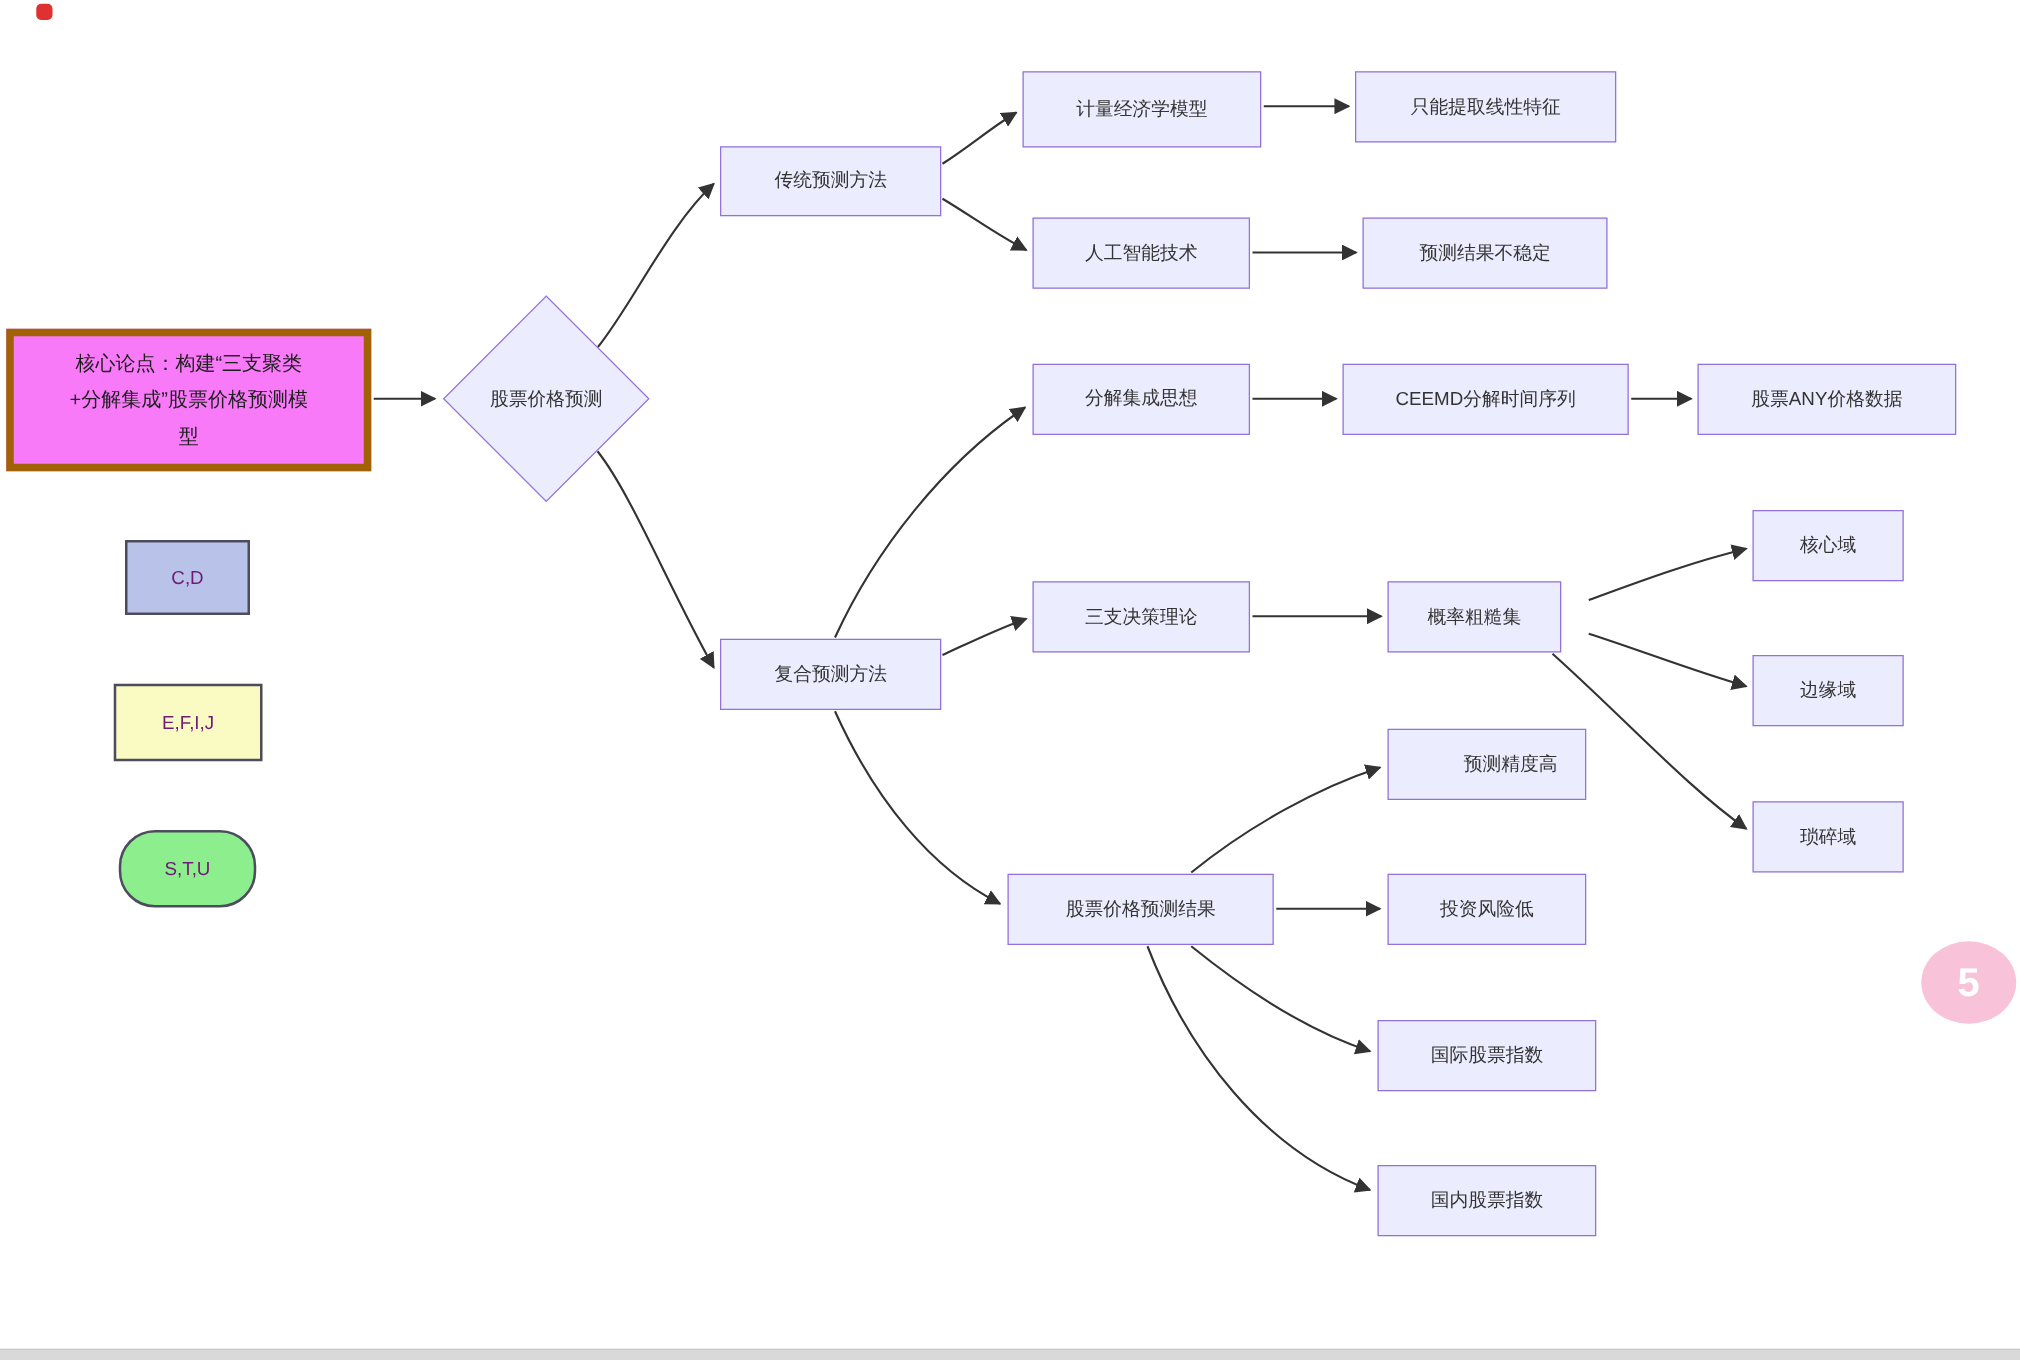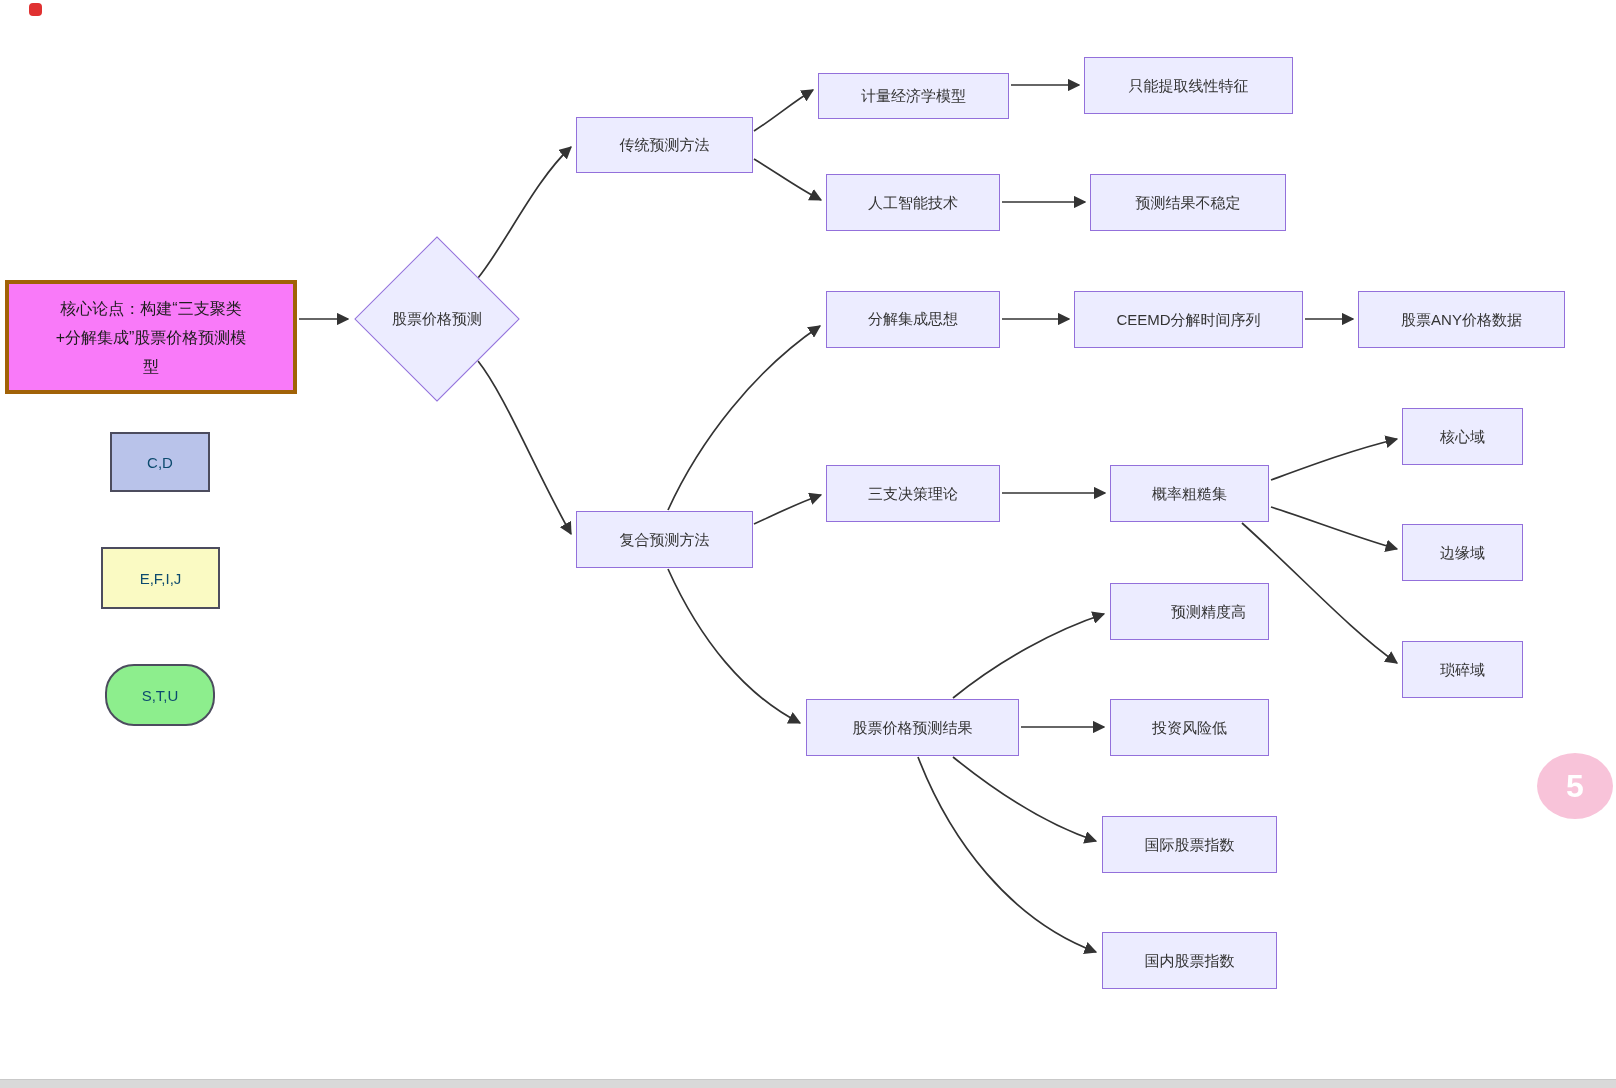--- a/index.html
+++ b/index.html
@@ -12,36 +12,35 @@
   svg.edges { position:absolute; left:0; top:0; width:1616px; height:1088px; pointer-events:none; }
   .edge { fill:none; stroke:#333333; stroke-width:1.7px; }
 
   .node {
     position:absolute; display:flex; align-items:center; justify-content:center;
     text-align:center; background:#ececff; border:1px solid #9370db;
     color:#333333; font-size:15px; padding:4px; line-height:1.3;
   }
   .root {
     position:absolute; display:flex; align-items:center; justify-content:center;
-    text-align:center; background:#f97af9; border:4px solid #a16207;
+    text-align:center; background:#f97af9; border:6px solid #a16207;
     color:#1d1d1d; font-size:16px; line-height:29px; padding:8px 10px;
     white-space:pre-wrap;
-    margin-top:17px;
   }
   .diamond { position:absolute; display:flex; align-items:center; justify-content:center; }
   .diamond-shape {
     position:absolute; left:50%; top:50%; width:117px; height:117px;
     transform:translate(-50%,-50%) rotate(45deg);
     background:#ececff; border:1px solid #9370db;
   }
   .diamond-label { position:relative; z-index:1; color:#333333; font-size:15px; }
 
   .legend {
     position:absolute; display:flex; align-items:center; justify-content:center;
-    color:#0c4a6e; font-size:15px; border:2px solid #4c4c5e;margin-left:10px;
+    color:#701a75; font-size:15px; border:2px solid #4c4c5e;
   }
   .legend-cd   { background:#b9c3ea; }
   .legend-efij { background:#fafac3; }
   .legend-stu  { background:#8dee8d;border-radius:29px; }
 
   .pink-badge {
     position:absolute; left:1537px; top:753px; width:76px; height:66px;
     background:#f8c3d9; border-radius:50%;
     display:flex; align-items:center; justify-content:center;
     color:#ffffff; font-size:32px; font-weight:bold;
@@ -95,31 +94,31 @@
   <div class="diamond" style="left:355px; top:237px; width:164px; height:164px;">
     <div class="diamond-shape"></div>
     <div class="diamond-label">股票价格预测</div>
   </div>
 
   <div class="legend legend-cd" style="left:100px; top:432px; width:100px; height:60px;">C,D</div>
   <div class="legend legend-efij" style="left:91px;  top:547px; width:119px; height:62px;">E,F,I,J</div>
   <div class="legend legend-stu" style="left:95px;  top:664px; width:110px; height:62px;">S,T,U</div>
 
   <div class="node" style="left:576px;  top:117px; width:177px; height:56px;">传统预测方法</div>
-  <div class="node" style="left:818px;  top:57px;  width:191px; height:46px;margin-top:16px;">计量经济学模型</div>
+  <div class="node" style="left:818px;  top:57px;  width:191px; height:61px;">计量经济学模型</div>
   <div class="node" style="left:1084px; top:57px;  width:209px; height:57px;">只能提取线性特征</div>
   <div class="node" style="left:826px;  top:174px; width:174px; height:57px;">人工智能技术</div>
   <div class="node" style="left:1090px; top:174px; width:196px; height:57px;">预测结果不稳定</div>
 
   <div class="node" style="left:576px;  top:511px; width:177px; height:57px;">复合预测方法</div>
   <div class="node" style="left:826px;  top:291px; width:174px; height:57px;font-family:Liberation Serif, serif;">分解集成思想</div>
   <div class="node" style="left:1074px; top:291px; width:229px; height:57px;">CEEMD分解时间序列</div>
   <div class="node" style="left:1358px; top:291px; width:207px; height:57px;">股票ANY价格数据</div>
   <div class="node" style="left:826px;  top:465px; width:174px; height:57px;">三支决策理论</div>
-  <div class="node" style="left:1110px; top:465px; width:159px; height:57px;">概率粗糙集</div>
+  <div class="node" style="left:1110px; top:465px; width:139px; height:57px;">概率粗糙集</div>
   <div class="node" style="left:1402px; top:408px; width:121px; height:57px;">核心域</div>
   <div class="node" style="left:1402px; top:524px; width:121px; height:57px;">边缘域</div>
   <div class="node" style="left:1402px; top:641px; width:121px; height:57px;">琐碎域</div>
 
   <div class="node" style="left:806px;  top:699px; width:213px; height:57px;">股票价格预测结果</div>
   <div class="node" style="left:1110px; top:583px; width:159px; height:57px;padding-left:42px;">预测精度高</div>
   <div class="node" style="left:1110px; top:699px; width:159px; height:57px;">投资风险低</div>
   <div class="node" style="left:1102px; top:816px; width:175px; height:57px;">国际股票指数</div>
   <div class="node" style="left:1102px; top:932px; width:175px; height:57px;">国内股票指数</div>
 

